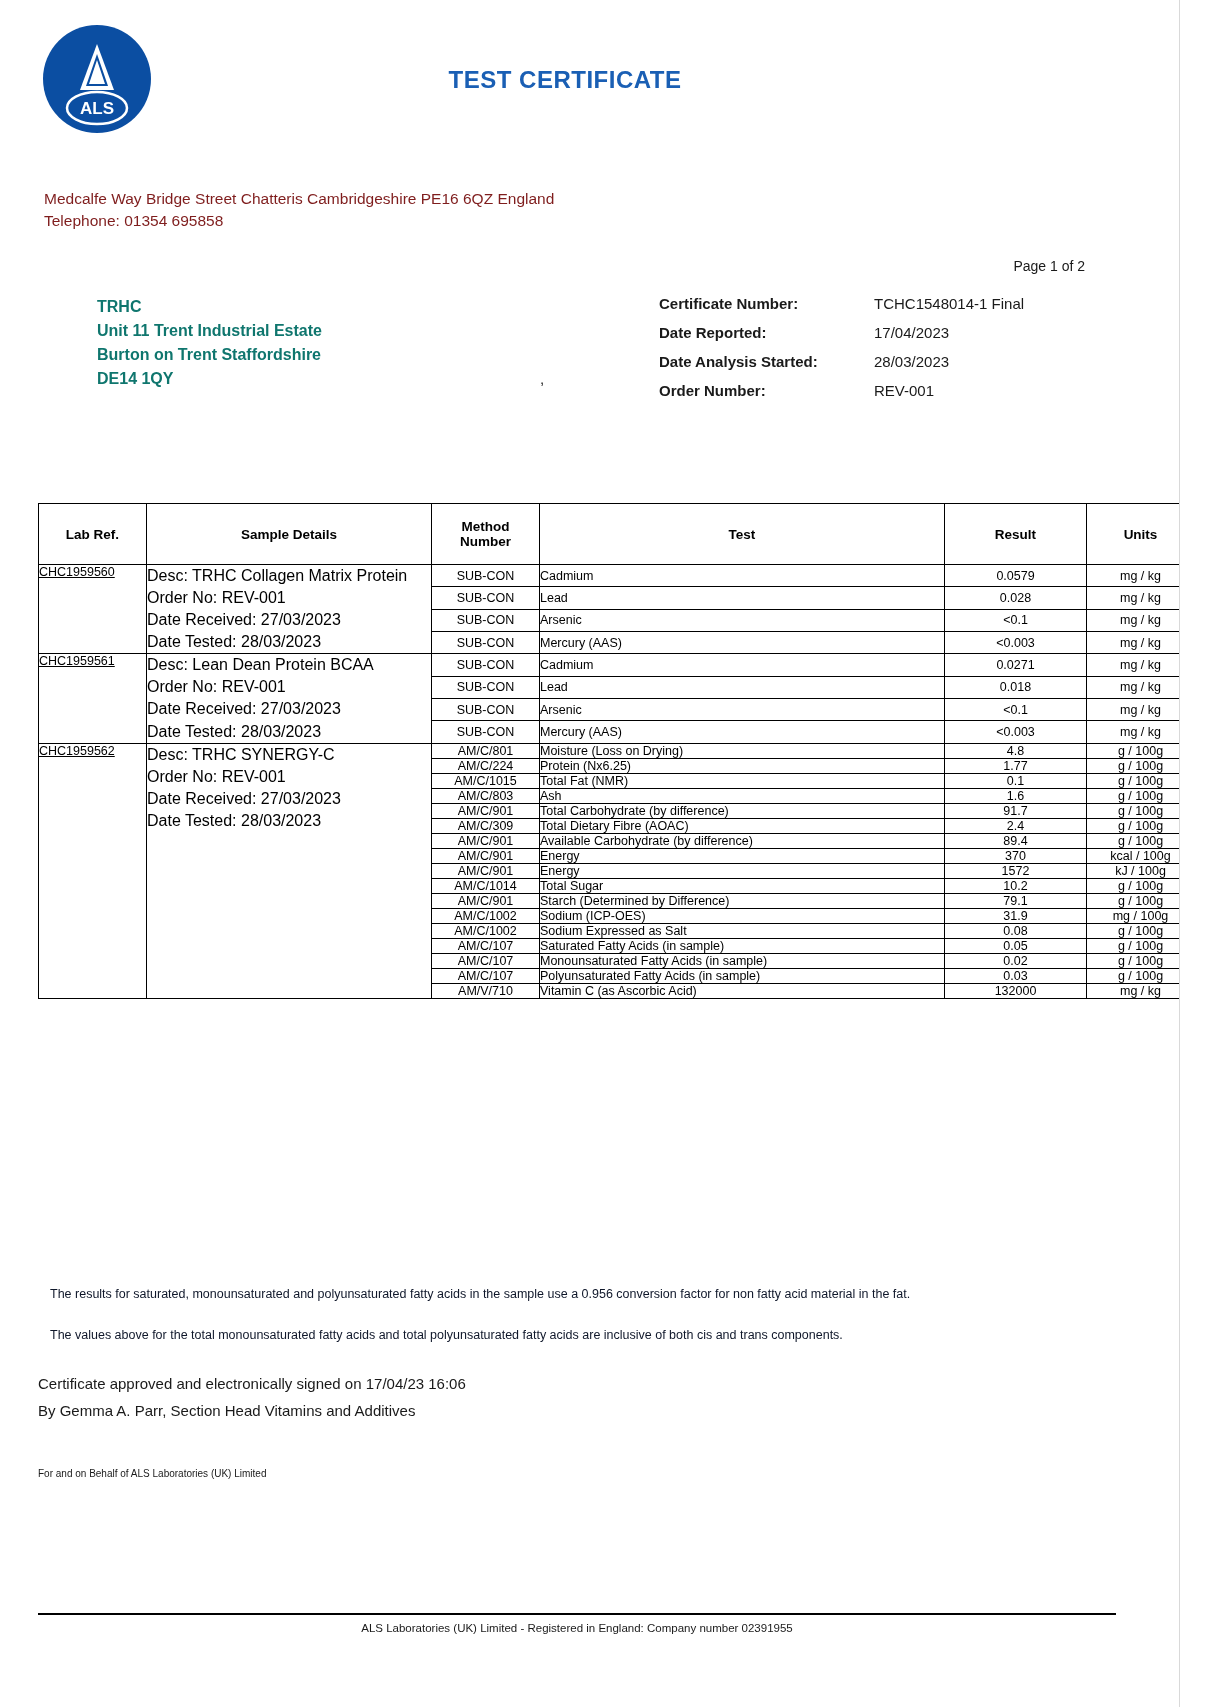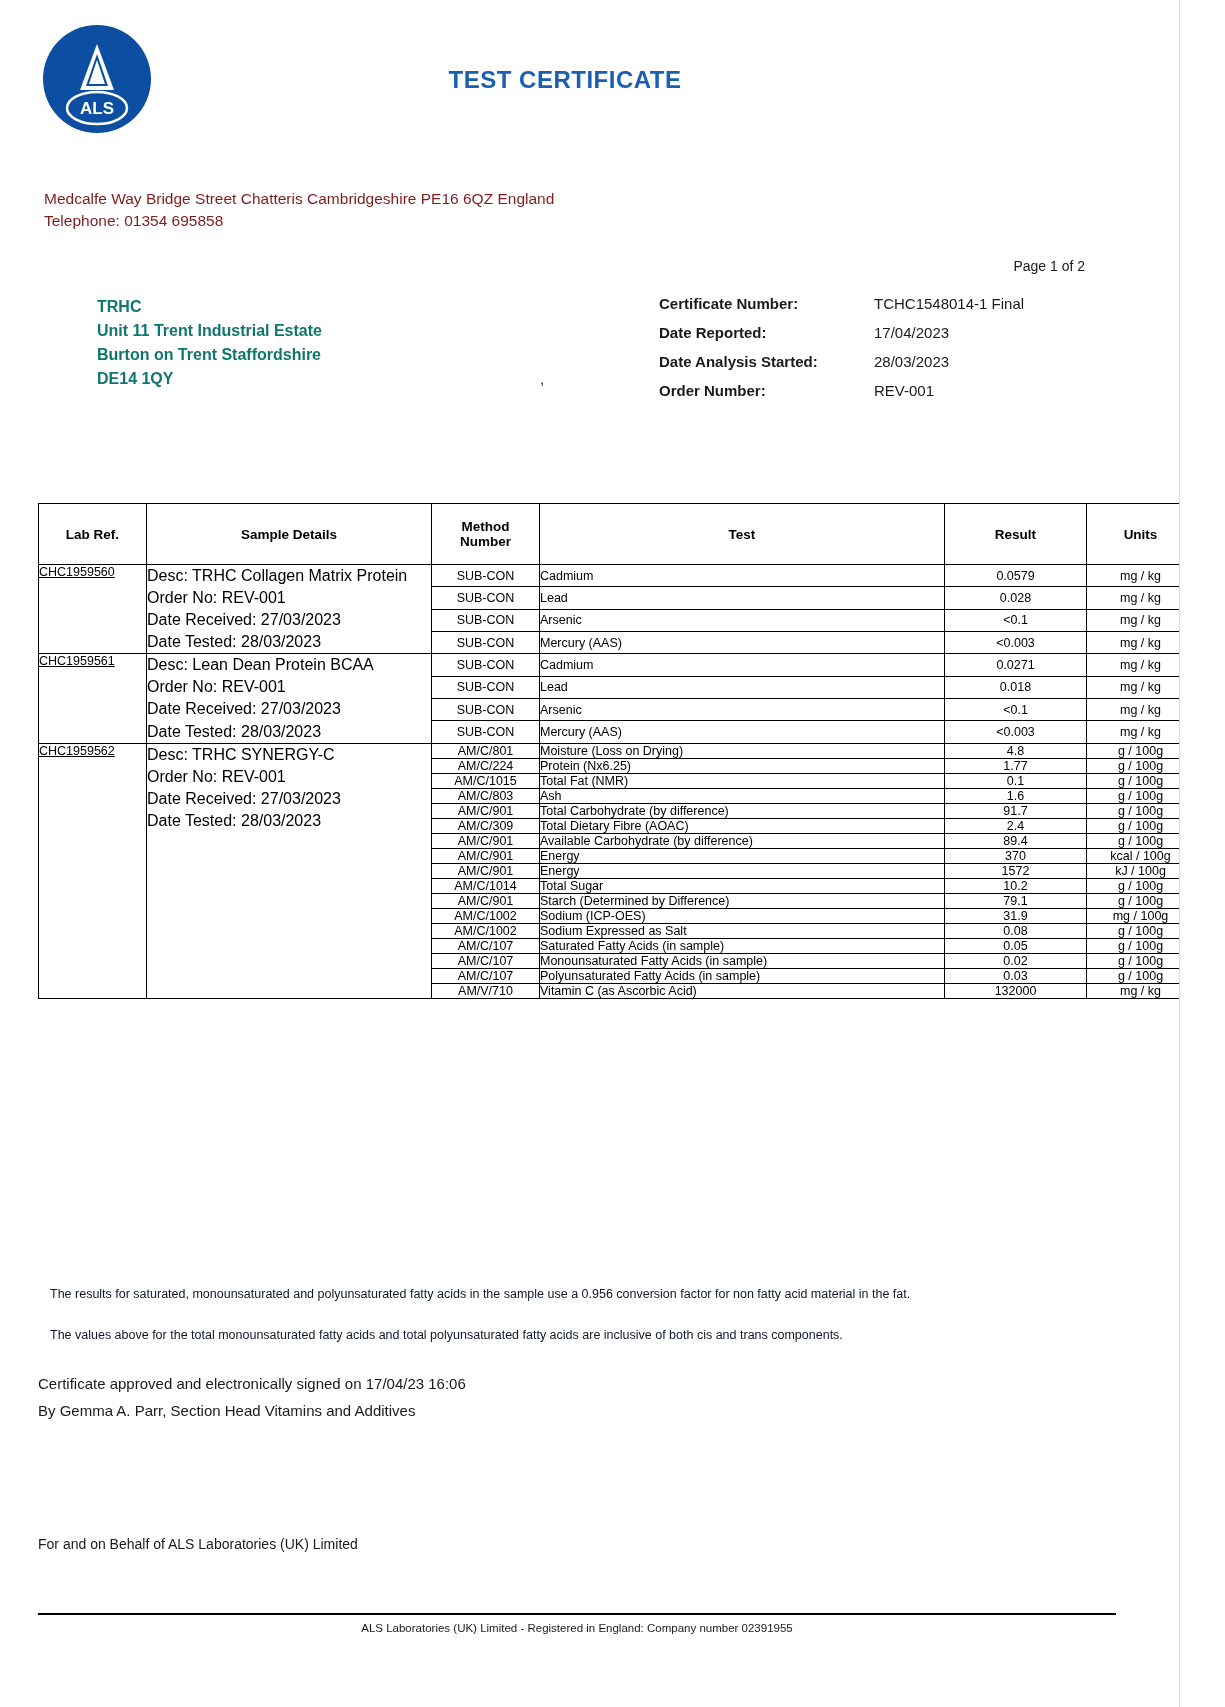--- a/index.html
+++ b/index.html
@@ -222,22 +222,22 @@
     top: 0;
     width: 540px;
     line-height: 1.8;
   }
   .appr-left { left: 0; }
   .appr-right { left: 560px; }
 
   .behalf {
     position: absolute;
     left: 38px;
-    top: 1536px;
-    font-size: 14px;
+    top: 1468px;
+    font-size: 10px;
     color: #1a1a1a;
   }
 
   .foot-rule {
     position: absolute;
     left: 38px;
     top: 1613px;
     width: 1078px;
     border-top: 2px solid #000;
   }

